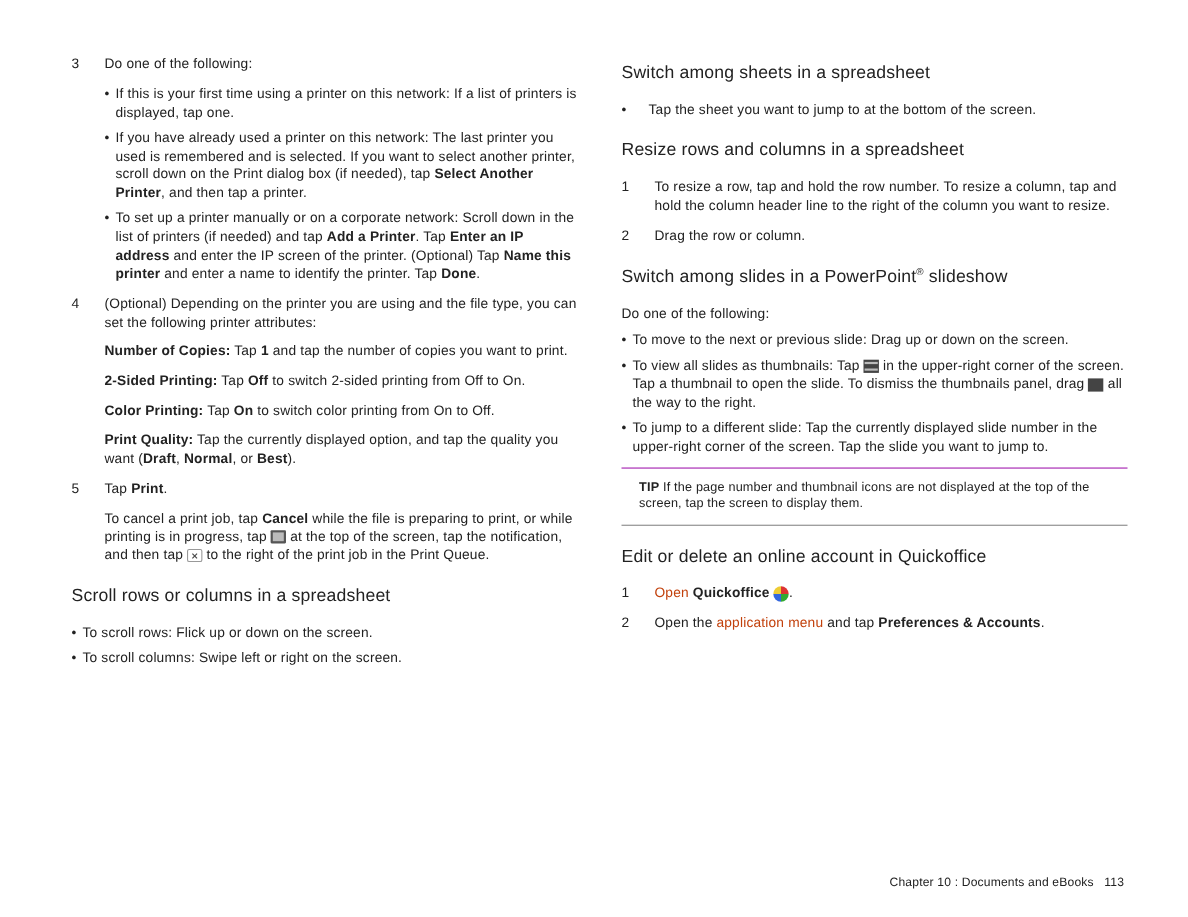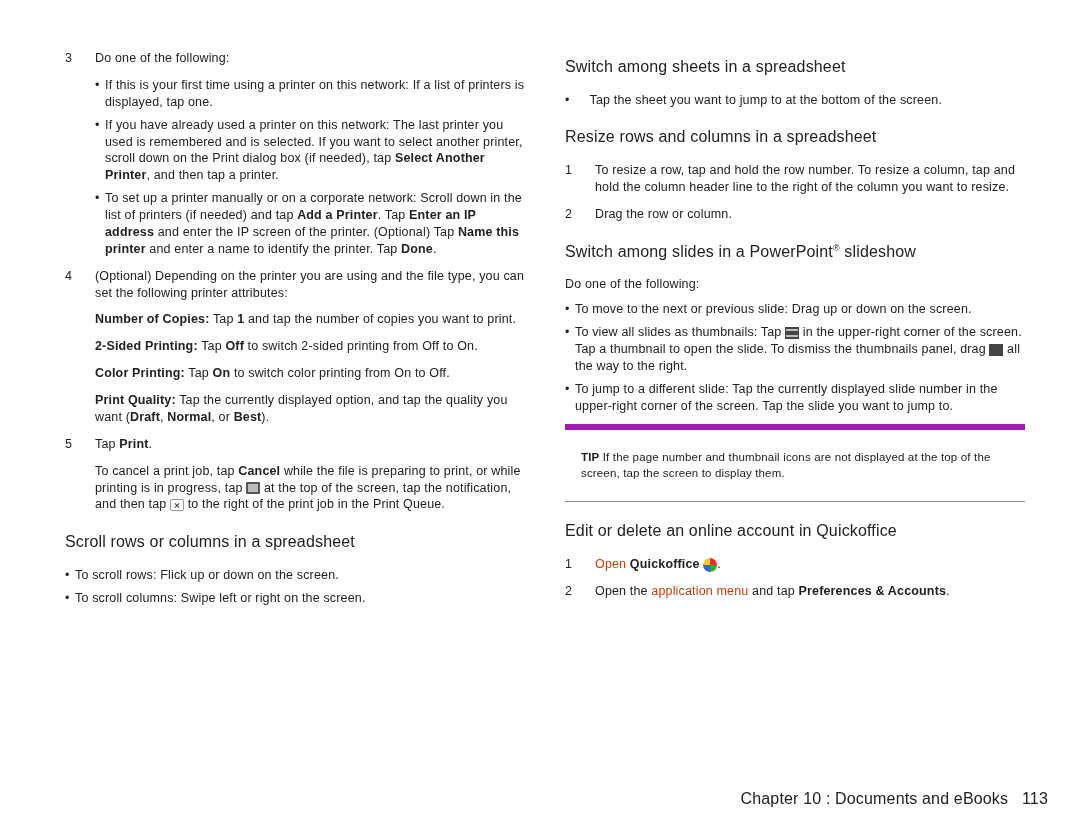--- a/index.html
+++ b/index.html
@@ -70,23 +70,23 @@
     content: "•";
     position: absolute;
     left: 0;
   }
   .para {
     margin: 10px 0 10px 30px;
   }
   b { font-weight: 700; }
   .link { color: #c2410c; }
   .tipbox {
-    border-top: 6px solid #a21caf;
+    border-top: 1px solid #a21caf;
     border-bottom: 1px solid #888;
-    padding: 20px 16px;
+    padding: 10px 16px;
     margin: 2px 0 16px 0;
     font-size: 11.5px;
     line-height: 1.35;
   }
   .sup { font-size: 9px; vertical-align: super; }
   .inline-icon {
     display: inline-block;
     width: 14px; height: 12px;
     vertical-align: middle;
   }
@@ -131,22 +131,22 @@
   }
   .icon-q {
     width:14px;height:14px;border-radius:50%;
     background: conic-gradient(#d33 0 25%, #3a3 25% 50%, #36d 50% 75%, #ec3 75% 100%);
     vertical-align: middle;
     display:inline-block;
   }
   .footer{
     position:absolute;
     bottom:26px;
-    right:32px;
-    font-size:16px;
+    right:58px;
+    font-size:11px;
   }
 </style>
 </head>
 <body>
 
 <div class="page">
 
   <div class="col">
 
     <div class="numitem">

